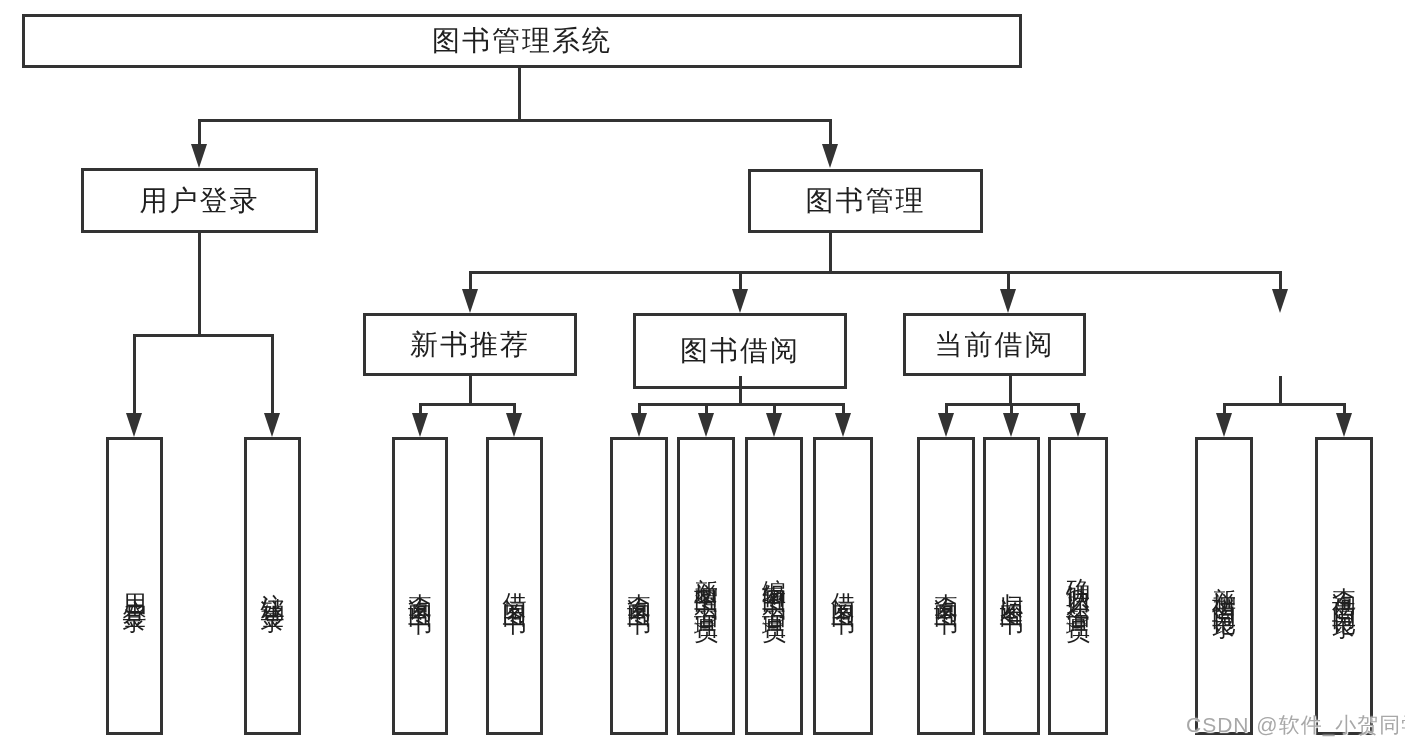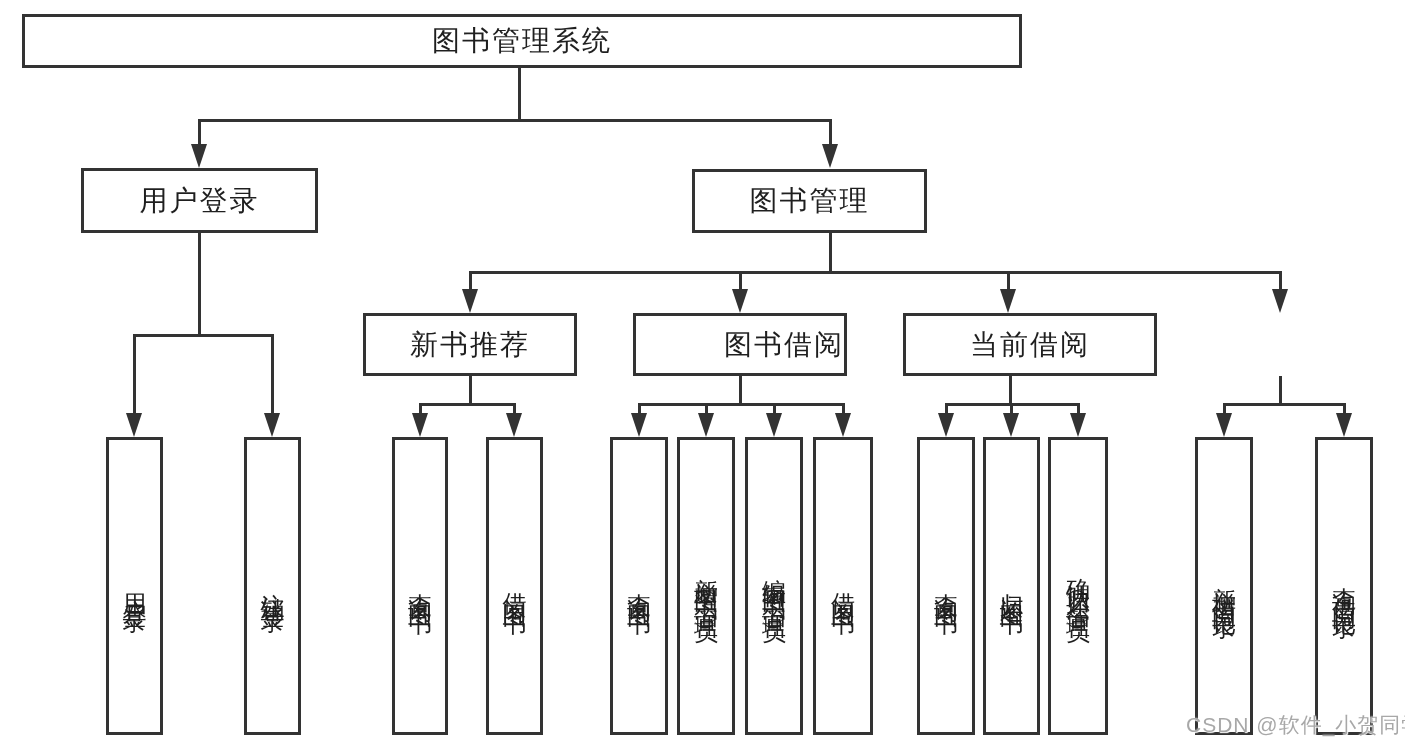--- a/index.html
+++ b/index.html
@@ -61,24 +61,24 @@
     font-size: 21px;
     letter-spacing: 1px;
     color: var(--watermark);
     text-shadow: 0 0 2px #ffffff, 1px 1px 1px #ffffff;
     white-space: nowrap;
     z-index: 10;
   }
   
   #root        { left:22px;   top:14px;  width:1000px; height:54px; }
   #user-login  { left:81px;   top:168px; width:237px;  height:65px; }
-  #book-mgmt   { left:692px;  top:169px; width:235px;  height:64px; }
+  #book-mgmt   { left:748px;  top:169px; width:235px;  height:64px; }
   #l3-newrec   { left:363px;  top:313px; width:214px;  height:63px; }
-  #l3-borrow   { left:633px;  top:313px; width:214px;  height:63px;justify-content:flex-end; }
-  #l3-current  { left:903px;  top:313px; width:254px;  height:63px; }
+  #l3-borrow   { left:633px;  top:313px; width:214px;  height:76px; }
+  #l3-current  { left:903px;  top:313px; width:183px;  height:63px; }
   #l3-records  { left:1173px; top:313px; width:214px;  height:63px; }
   .leaf { top:437px; height:298px; }
   #lf-user-login    { left:106px;  width:57px; }
   #lf-logout        { left:244px;  width:57px; }
   #lf-query1        { left:392px;  width:56px; }
   #lf-borrow1       { left:486px;  width:57px; }
   #lf-query2        { left:610px;  width:58px; }
   #lf-add-book      { left:677px;  width:58px; }
   #lf-edit-book     { left:745px;  width:58px; }
   #lf-borrow2       { left:813px;  width:60px; }

